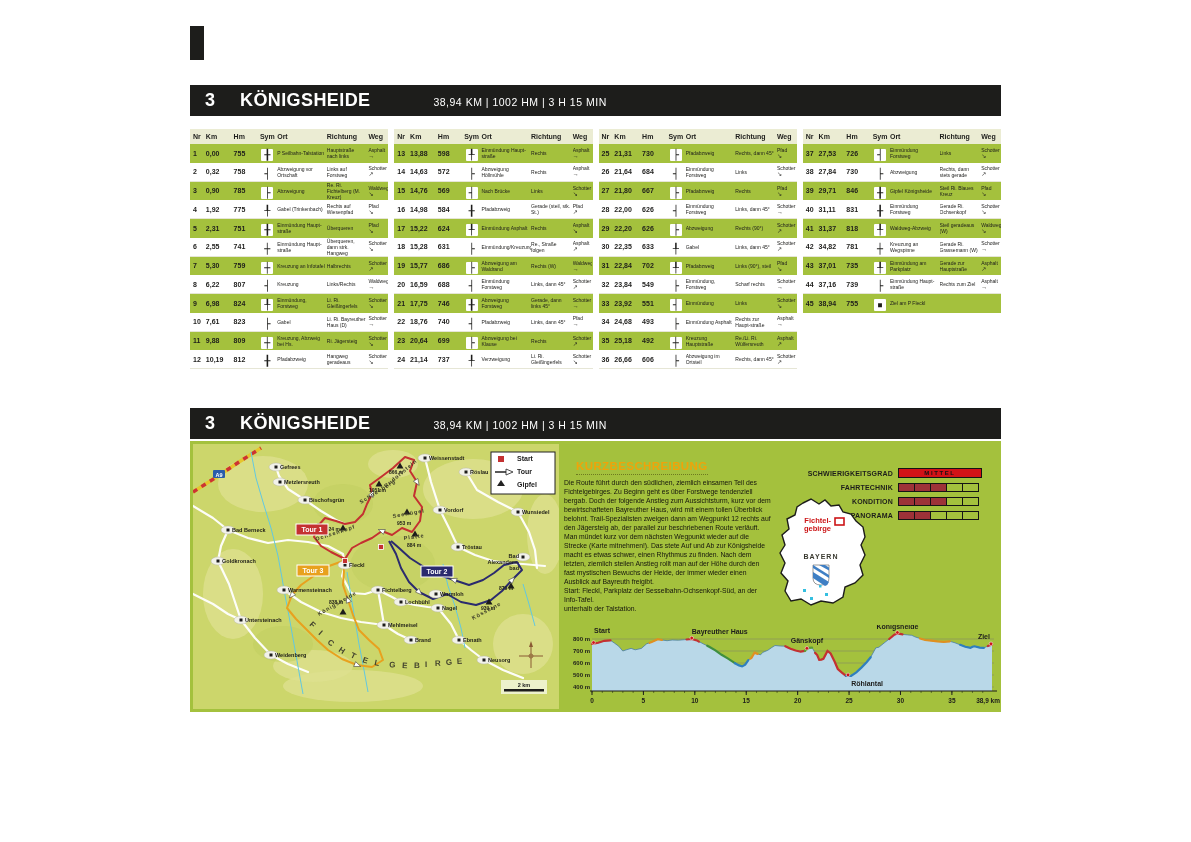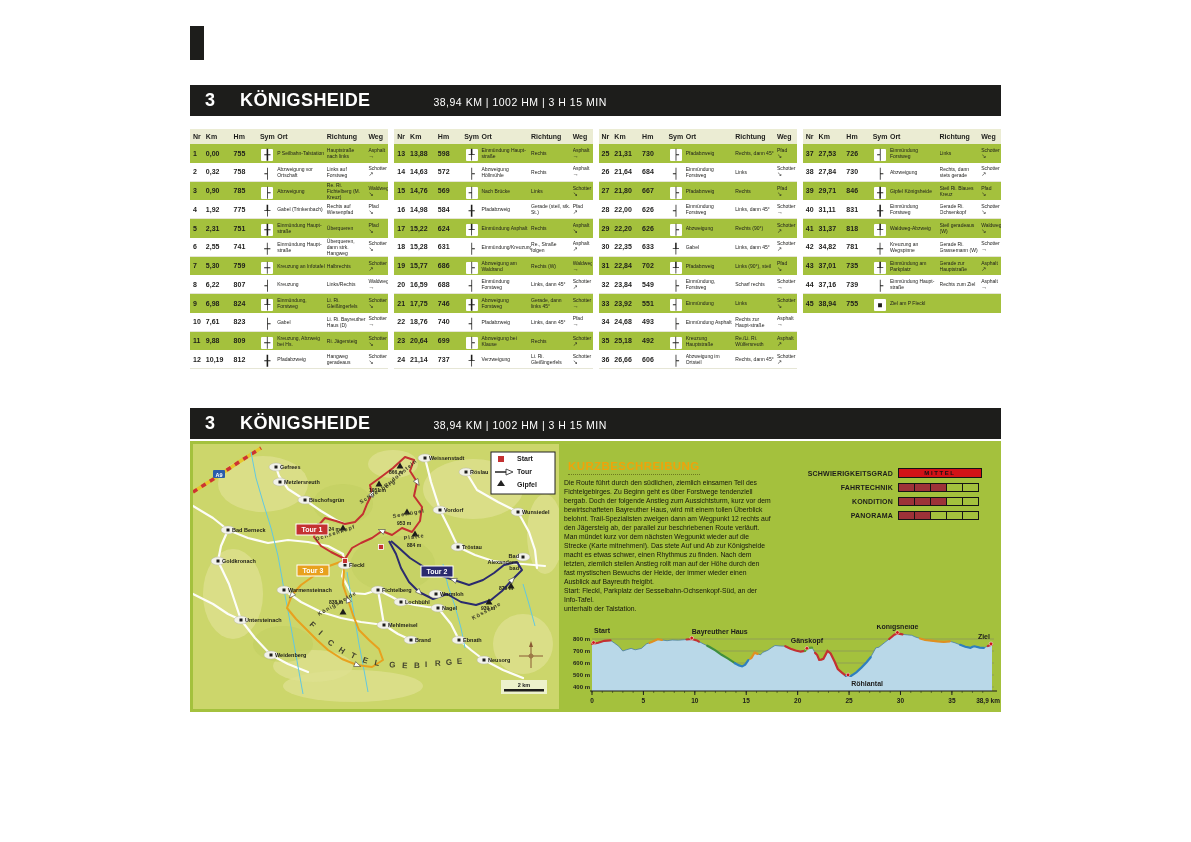--- a/index.html
+++ b/index.html
@@ -30,21 +30,21 @@
   .c6{width:10%}
   .num{font-size:7px;font-weight:bold}
   .tiny{font-size:5px;line-height:1.2;overflow:hidden}
   .sym{font-family:"DejaVu Sans Mono",monospace;font-size:10px;line-height:1;display:inline-block}
   .green .sym.boxed{background:#fff;width:12px;height:12px;line-height:12px;border-radius:1px}
   .weg-arrow{display:block;font-size:6px;line-height:1.1}
   
   .band{position:absolute;left:190px;top:441px;width:811px;height:271px;background:#a4c13d}
   #map-svg{position:absolute;left:3px;top:3px;background:#ccd66b}
   .kurz{position:absolute;left:374px;top:15px;width:208px}
-  .kurz h3{margin:0 4px 3px;font-size:11.5px;color:#f0a30a;letter-spacing:.4px;
+  .kurz h3{margin:0 12px 3px;font-size:11.5px;color:#f0a30a;letter-spacing:.4px;
            border-bottom:1px dotted #6e7a20;padding-bottom:2px;display:inline-block}
   .kurz p{margin:0;font-size:6.8px;line-height:1.33;color:#15150d;white-space:pre-line}
   .ratings{position:absolute;left:566px;top:27px}
   .rrow{display:flex;align-items:center;margin-bottom:4px;height:10px}
   .rlabel{width:137px;text-align:right;font-size:7px;font-weight:bold;margin-right:5px;letter-spacing:.2px}
   .badge{width:84px;height:10px;background:#d21317;border:1px solid #141414;color:#141414;
          font-size:6px;font-weight:bold;text-align:center;line-height:8px;letter-spacing:1.6px;
          box-sizing:border-box}
   .boxes{display:flex}
   .rbox{width:17px;height:9px;border:1px solid #141414;box-sizing:border-box;margin-left:-1px}
@@ -737,20 +737,41 @@
         <span class="boxes">
           <span class="rbox filled"></span>
           <span class="rbox filled"></span>
           <span class="rbox"></span>
           <span class="rbox"></span>
           <span class="rbox"></span>
         </span>
       </div>
     </div>
 
+  <div class="inset">
+    <svg width="96" height="124" viewBox="0 0 96 124">
+      <path d="M30,6 L38,2 L46,7 L52,3 L58,9 L66,8 L70,15 L78,17 L83,24 L90,30 L92,40 L88,48 L92,58 L87,68 L90,78 L82,86 L72,90 L70,100 L60,106 L48,104 L38,108 L28,102 L18,104 L12,94 L15,84 L8,76 L12,66 L7,56 L12,48 L9,38 L16,32 L14,22 L22,18 L24,10 Z" fill="#ffffff" stroke="#1d1d1b" stroke-width="1.4"></path>
+      <rect x="62" y="21" width="9" height="7" fill="none" stroke="#cc1517" stroke-width="1.6"></rect>
+      <text x="58" y="26" text-anchor="end" font-size="7.5" font-weight="bold" fill="#cc1517">Fichtel-</text>
+      <text x="58" y="34" text-anchor="end" font-size="7.5" font-weight="bold" fill="#cc1517">gebirge</text>
+      <text x="48" y="62" text-anchor="middle" font-size="7" font-weight="bold" fill="#3a3a30" letter-spacing="1">BAYERN</text>
+      <g>
+        <path d="M40,68 h16 v13 q0,7 -8,7 q-8,0 -8,-7 Z" fill="#ffffff" stroke="#555" stroke-width="0.6"></path>
+        <path d="M40,68 l16,10 v3 l-16,-10 Z" fill="#3f7fc4"></path>
+        <path d="M40,75 l16,10 q-1,3 -4,4 l-12,-8 Z" fill="#3f7fc4"></path>
+        <path d="M46,68 h6 l4,2.5 v3 l-10,-5.5 Z" fill="#3f7fc4"></path>
+      </g>
+      <g fill="#35bfe0">
+        <rect x="30" y="92" width="3" height="3"></rect>
+          <rect x="37" y="100" width="3" height="3"></rect>
+        <rect x="52" y="96" width="3" height="3"></rect>
+          <rect x="46" y="88" width="2.5" height="2.5"></rect>
+      </g>
+    </svg>
+  </div>
 
   <svg id="profile-svg" width="436" height="82" viewBox="0 0 436 82">
       <line x1="28" y1="14" x2="430" y2="14" stroke="#7d7d6d" stroke-width="0.5"></line>
       <text x="26" y="16" text-anchor="end" font-size="6" font-weight="bold" fill="#1d1d1b">800 m</text>
       <line x1="28" y1="26" x2="430" y2="26" stroke="#7d7d6d" stroke-width="0.5"></line>
       <text x="26" y="28" text-anchor="end" font-size="6" font-weight="bold" fill="#1d1d1b">700 m</text>
       <line x1="28" y1="38" x2="430" y2="38" stroke="#7d7d6d" stroke-width="0.5"></line>
       <text x="26" y="40" text-anchor="end" font-size="6" font-weight="bold" fill="#1d1d1b">600 m</text>
       <line x1="28" y1="50" x2="430" y2="50" stroke="#7d7d6d" stroke-width="0.5"></line>
       <text x="26" y="52" text-anchor="end" font-size="6" font-weight="bold" fill="#1d1d1b">500 m</text>

